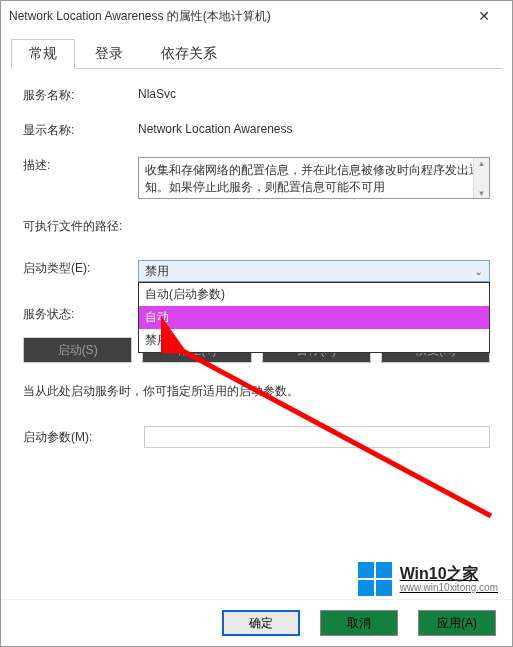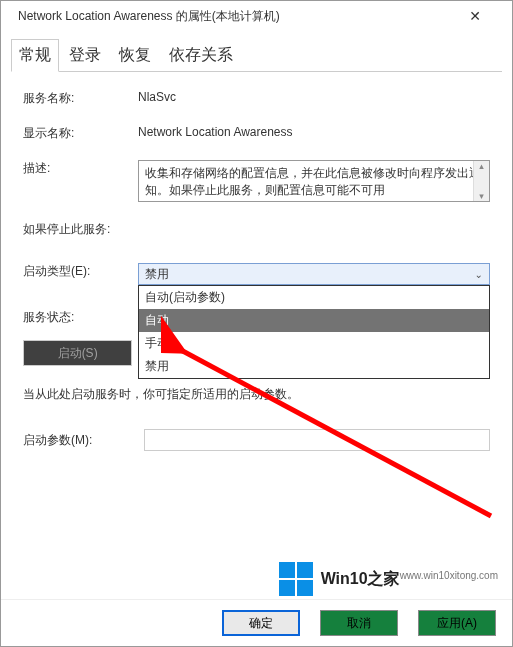--- a/index.html
+++ b/index.html
@@ -1,71 +1,70 @@
 <!DOCTYPE html>
 <html><head>
 <meta charset="utf-8">
 <style>
 * { box-sizing: border-box; margin: 0; padding: 0; font-family: "Microsoft YaHei", "Segoe UI", sans-serif; }
 html, body { width: 513px; height: 647px; overflow: hidden; background: #fff; }
 .window { width: 513px; height: 647px; border: 1px solid #999; background: #fff; display: flex; flex-direction: column; position: relative; }
-.titlebar { height: 30px; display: flex; align-items: center; padding: 0 17px; font-size: 12px; color: #333; }
+.titlebar { height: 30px; display: flex; align-items: center; padding: 0 8px; font-size: 12px; color: #333; }
 .titlebar-text { flex: 1; }
 .close-btn { width: 40px; height: 30px; display: flex; align-items: center; justify-content: center; color: #333; font-size: 14px; }
 .tab-strip { display: flex; padding: 8px 10px 0 10px; gap: 2px; border-bottom: none; }
-.tab { padding: 5px 7px; font-size: 16px; border: 1px solid transparent; cursor: default; color: #333; }
+.tab { padding: 5px 17px; font-size: 14px; border: 1px solid transparent; cursor: default; color: #333; }
 .tab.active { border: 1px solid #ccc; border-bottom: 1px solid #fff; background: #fff; position: relative; z-index: 2; }
 .tab-border { height: 1px; background: #ccc; margin: -1px 10px 0 10px; position: relative; z-index: 1; }
 .content { flex: 1; padding: 18px 22px 10px 22px; font-size: 12px; color: #333; position: relative; }
 .row { display: flex; margin-bottom: 18px; align-items: flex-start; }
 .label-col { width: 115px; flex-shrink: 0; }
 .value-col { flex: 1; }
 .desc-box { border: 1px solid #999; padding: 4px 6px; height: 42px; overflow: hidden; position: relative; background: #fff; }
 .desc-scroll { position: absolute; right: 0; top: 0; bottom: 0; width: 16px; background: #f0f0f0; border-left: 1px solid #ddd; display: flex; flex-direction: column; justify-content: space-between; align-items: center; }
 .desc-scroll span { font-size: 9px; color: #888; }
 .path-block { margin-bottom: 24px; line-height: 1.6; }
 .select-open { position: relative; }
 .select-closed { border: 1px solid #7a9fd4; background: #e8f0fb; height: 22px; display: flex; align-items: center; padding: 0 6px; justify-content: space-between; }
 .select-closed .chev { font-size: 10px; color: #555; }
 .dropdown { position: absolute; top: 22px; left: 0; right: 0; border: 1px solid #333; background: #fff; z-index: 5; }
 .dropdown-item { padding: 3px 6px; font-size: 12px; }
-.dropdown-item.selected { background: #737373; color: #fff; font-family: Liberation Mono, monospace; }
+.dropdown-item.selected { background: #d946ef; color: #fff; font-family: Liberation Mono, monospace; }
 .status-row { display: flex; margin: 24px 0 14px 0; }
 .btn-row { display: flex; gap: 10px; margin-bottom: 20px; }
 .svc-btn { flex: 1; height: 26px; border: 1px solid #ccc; background: #404040; color: #a0a0a0; font-size: 12px; display: flex; align-items: center; justify-content: center; }
 .note { margin-bottom: 26px; }
 .param-row { display: flex; align-items: center; }
 .param-input { flex: 1; height: 22px; border: 1px solid #ccc; background: #fff; padding: 0 4px; margin-left: 6px; }
 .footer { display: flex; justify-content: flex-end; gap: 20px; padding: 10px 16px; border-top: 1px solid #eee; }
 .dlg-btn { width: 78px; height: 26px; border: 1px solid #888; background: #15803d; font-size: 12px; display: flex; align-items: center; justify-content: center; }
 .dlg-btn.primary { border: 2px solid #0a64d8; background: #e9e9e9; }
 .arrow-svg { position: absolute; top: 290px; left: 160px; width: 340px; height: 230px; z-index: 20; pointer-events: none; }
 .logo { position: absolute; right: 14px; bottom: 50px; display: flex; align-items: center; gap: 8px; z-index: 15; }
 .logo-squares { width: 34px; height: 34px; display: grid; grid-template-columns: 1fr 1fr; grid-template-rows: 1fr 1fr; gap: 2px; }
 .logo-squares div { background: #0a8fe6; }
-.logo-text { display: flex; flex-direction: row; line-height: 1.1; }
+.logo-text { display: flex; flex-direction: column; line-height: 1.1; text-decoration: underline; }
 .logo-title { font-size: 16px; font-weight: bold; color: #222; }
 .logo-url { font-size: 10px; color: #777; }
 </style>
 </head>
 <body>
 
 <div class="window">
 
   <div class="titlebar">
     <span class="titlebar-text">Network Location Awareness 的属性(本地计算机)</span>
     <div class="close-btn">
       <span>✕</span>
     </div>
   </div>
 
   <div class="tab-strip">
     <div class="tab active">常规</div>
     <div class="tab">登录</div>
-    <div class="tab">恢复</div>
     <div class="tab">依存关系</div>
   </div>
   <div class="tab-border"></div>
 
   <div class="content">
 
     <div class="row">
       <div class="label-col">服务名称:</div>
       <div class="value-col">NlaSvc</div>
     </div>
@@ -82,35 +81,34 @@
           <span>收集和存储网络的配置信息，并在此信息被修改时向程序发出通知。如果停止此服务，则配置信息可能不可用</span>
           <div class="desc-scroll">
             <span>▴</span>
             <span>▾</span>
           </div>
         </div>
       </div>
     </div>
 
     <div class="path-block">
-      <div>如果停止此服务:</div>
+      <div>可执行文件的路径:</div>
     </div>
 
     <div class="row">
       <div class="label-col">启动类型(E):</div>
       <div class="value-col">
         <div class="select-open">
           <div class="select-closed">
             <span>禁用</span>
             <span class="chev">⌄</span>
           </div>
           <div class="dropdown">
             <div class="dropdown-item">自动(启动参数)</div>
             <div class="dropdown-item selected">自动</div>
-            <div class="dropdown-item">手动</div>
             <div class="dropdown-item">禁用</div>
           </div>
         </div>
       </div>
     </div>
 
     <div class="status-row">
       <div class="label-col">服务状态:</div>
       <div class="value-col">已停止</div>
     </div>

